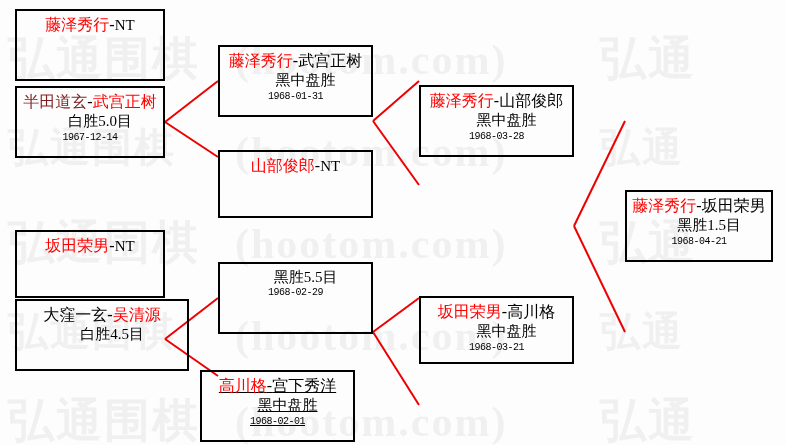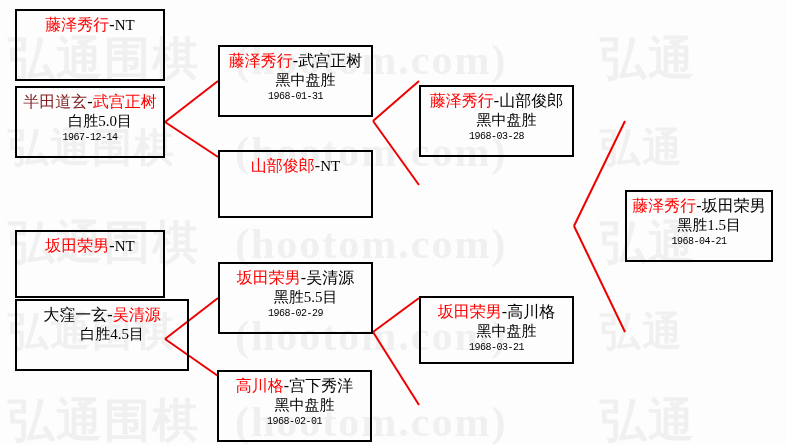--- a/index.html
+++ b/index.html
@@ -112,25 +112,24 @@
         <span class="ln date">1968-03-28</span>
       </div>
       <div class="box" style="left: 15px; top: 230px; width: 150px; height: 68px; border-color: rgb(0, 0, 0);">
         <span class="ln players"><span class="red" style="color: rgb(255, 0, 0);">坂田荣男</span><span class="blk" style="color: rgb(0, 0, 0);">-</span><span class="nt" style="color: rgb(0, 0, 0);">NT</span></span>
       </div>
       <div class="box" style="left: 15px; top: 299px; width: 174px; height: 72px; border-color: rgb(0, 0, 0);">
         <span class="ln players"><span class="blk" style="color: rgb(0, 0, 0);">大窪一玄</span><span class="blk" style="color: rgb(0, 0, 0);">-</span><span class="red" style="color: rgb(255, 0, 0);">吴清源</span></span>
         <span class="ln result">白胜4.5目</span>
       </div>
       <div class="box" style="left: 218px; top: 262px; width: 155px; height: 72px; border-color: rgb(0, 0, 0);">
-        <span class="ln players"><span class="red" style="color: rgb(255, 0, 0);">坂田荣男</span><span class="blk" style="color: rgb(0, 0, 0);">-</span><span class="blk" style="color: rgb(0, 0, 0);">吴清源</span></span>
         <span class="ln result">黑胜5.5目</span>
         <span class="ln date">1968-02-29</span>
       </div>
-      <div class="box" style="left: 217px; top: 370px; width: 155px; height: 72px; border-color: rgb(0, 0, 0);">
+      <div class="box" style="left: 200px; top: 370px; width: 155px; height: 72px; border-color: rgb(0, 0, 0); text-decoration: underline;">
         <span class="ln players"><span class="red" style="color: rgb(255, 0, 0);">高川格</span><span class="blk" style="color: rgb(0, 0, 0);">-</span><span class="blk" style="color: rgb(0, 0, 0);">宫下秀洋</span></span>
         <span class="ln result">黑中盘胜</span>
         <span class="ln date">1968-02-01</span>
       </div>
       <div class="box" style="left: 419px; top: 296px; width: 155px; height: 68px; border-color: rgb(0, 0, 0);">
         <span class="ln players"><span class="red" style="color: rgb(255, 0, 0);">坂田荣男</span><span class="blk" style="color: rgb(0, 0, 0);">-</span><span class="blk" style="color: rgb(0, 0, 0);">高川格</span></span>
         <span class="ln result">黑中盘胜</span>
         <span class="ln date">1968-03-21</span>
       </div>
       <div class="box" style="left: 625px; top: 190px; width: 148px; height: 72px; border-color: rgb(0, 0, 0);">

